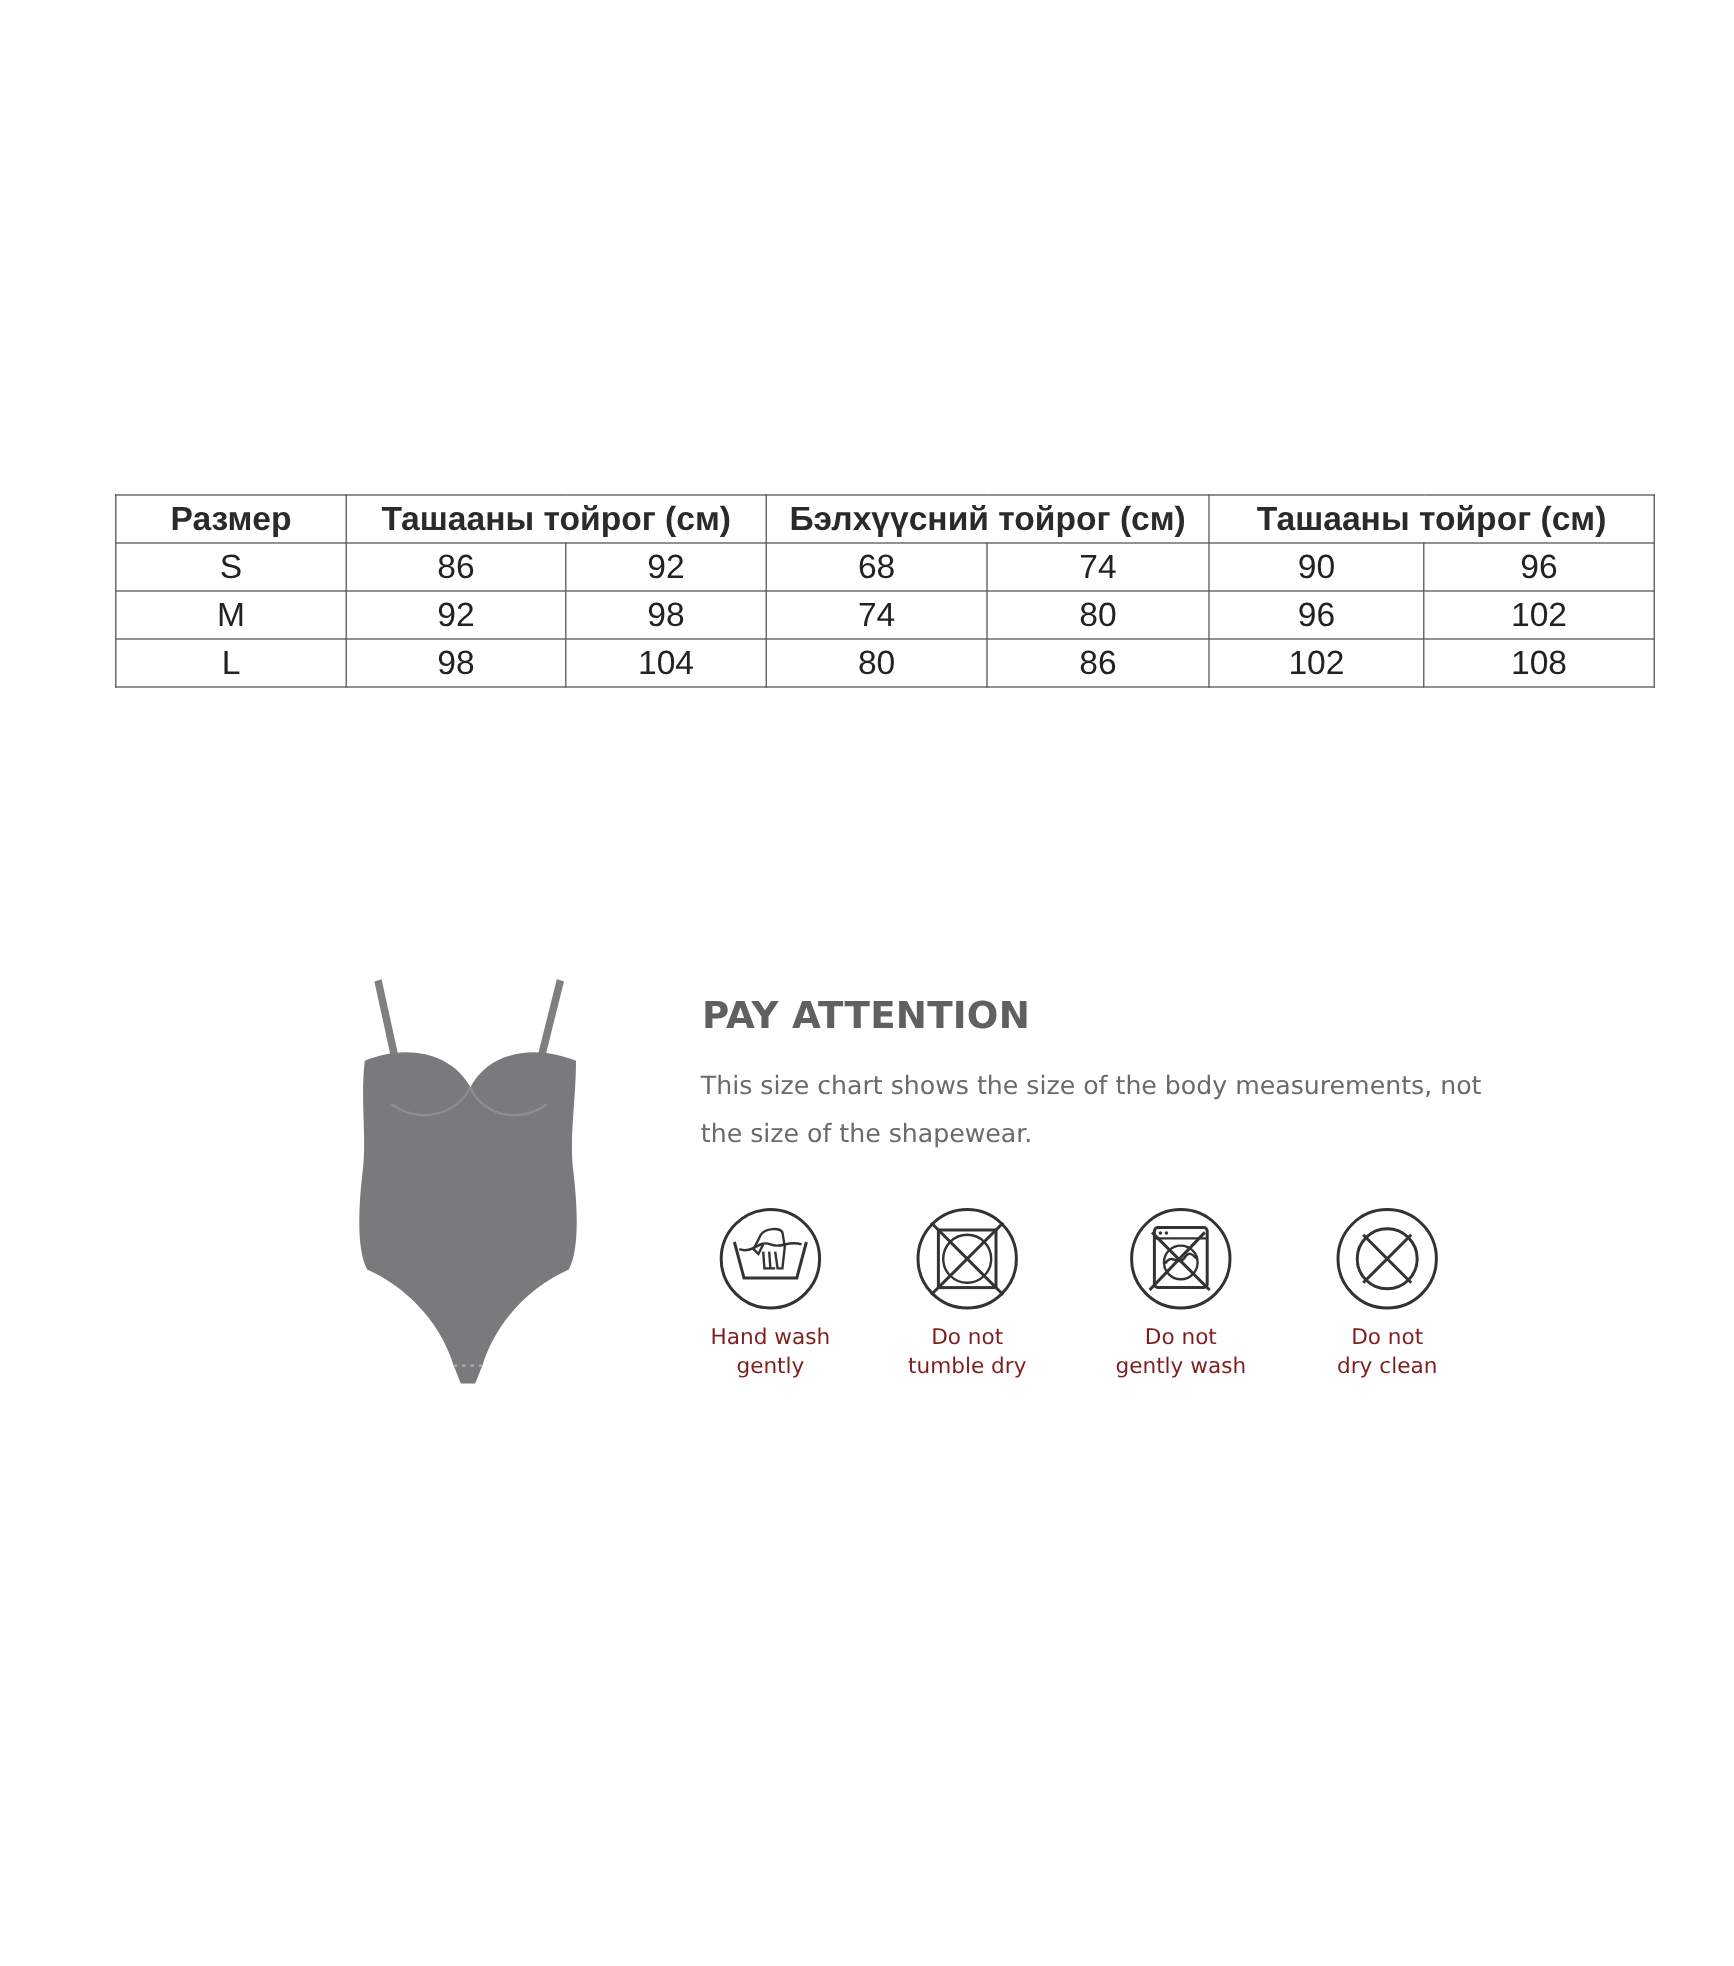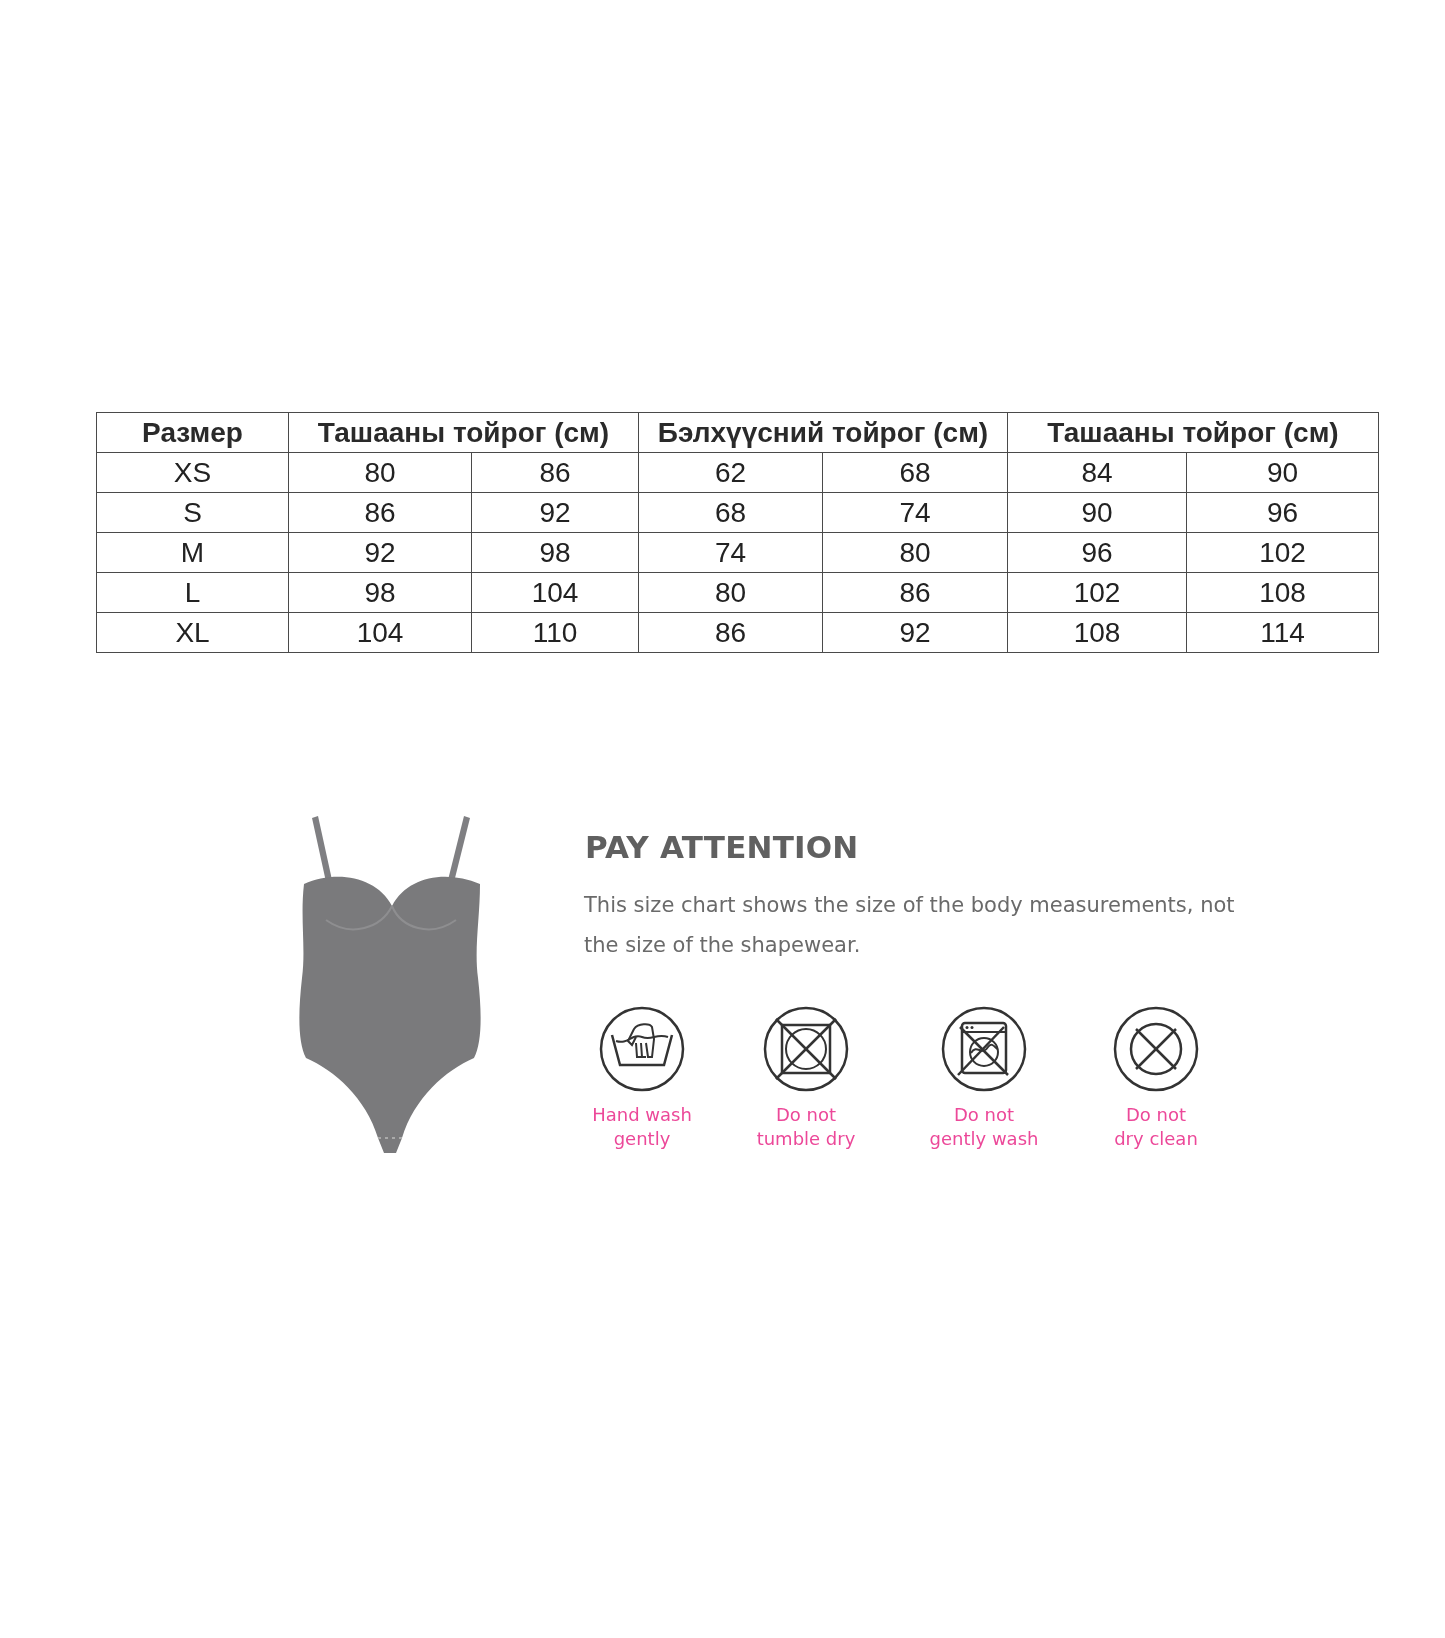--- a/index.html
+++ b/index.html
@@ -6,21 +6,21 @@
   body { width:1445px; height:1638px; position:relative; overflow:hidden; font-family:"Liberation Sans", sans-serif; }
   .size-table { position:absolute; left:96px; top:412px; width:1282px; border-collapse:collapse; table-layout:fixed; color:#222; }
   .size-table td, .size-table th { border:1.5px solid #4a4a4a; text-align:center; height:39px; padding:0; font-size:28px; font-weight:normal; line-height:39px; }
   .size-table th { font-weight:bold; font-size:28px; color:#2a2a2a; }
   .size-table th.size-col { }
   .attention { position:absolute; left:584px; top:828px; color:#5e5e5e; }
   .attention h2 { margin:1px; font-family:"DejaVu Sans", sans-serif; font-weight:bold; font-size:31px; letter-spacing:0.2px; color:#606060; }
   .attention p { margin:20px 0 16px 0; font-family:"DejaVu Sans", sans-serif; font-size:21px; line-height:40px; color:#6a6a6a; width:680px; }
   .care { position:absolute; top:1005px; width:140px; text-align:center; }
   .care svg { display:block; margin:0 auto; }
-  .care .lbl { margin-top:10px; font-family:"DejaVu Sans", sans-serif; font-size:18px; line-height:24px; color:#ec4899; }
+  .care .lbl { margin-top:10px; font-family:"DejaVu Sans", sans-serif; font-size:18px; line-height:24px; color:#7f1d1d; }
   .garment { position:absolute; left:296px; top:808px; }
 </style>
 </head>
 <body>
 
 <table class="size-table">
   <colgroup>
     <col style="width:192px">
       <col style="width:183px">
       <col style="width:167px">
@@ -31,29 +31,20 @@
   </colgroup>
   <thead>
     <tr>
       <th class="size-col">Размер</th>
       <th colspan="2">Ташааны тойрог (см)</th>
       <th colspan="2">Бэлхүүсний тойрог (см)</th>
       <th colspan="2">Ташааны тойрог (см)</th>
     </tr>
   </thead>
   <tbody id="size-rows">
-      <tr>
-        <td>XS</td>
-        <td>80</td>
-        <td>86</td>
-        <td>62</td>
-        <td>68</td>
-        <td>84</td>
-        <td>90</td>
-      </tr>
       <tr>
         <td>S</td>
         <td>86</td>
         <td>92</td>
         <td>68</td>
         <td>74</td>
         <td>90</td>
         <td>96</td>
       </tr>
       <tr>
@@ -66,29 +57,20 @@
         <td>102</td>
       </tr>
       <tr>
         <td>L</td>
         <td>98</td>
         <td>104</td>
         <td>80</td>
         <td>86</td>
         <td>102</td>
         <td>108</td>
-      </tr>
-      <tr>
-        <td>XL</td>
-        <td>104</td>
-        <td>110</td>
-        <td>86</td>
-        <td>92</td>
-        <td>108</td>
-        <td>114</td>
       </tr>
     </tbody>
 </table>
 
 <div class="garment">
   <svg width="190" height="350" viewBox="0 0 190 350">
     <path d="M16 10 L22 8 L36 72 L30 74 Z" fill="#7f7f82"></path>
     <path d="M174 10 L168 8 L152 72 L158 74 Z" fill="#7f7f82"></path>
     <path d="M8 76 C40 62 80 68 96 98 C112 68 150 62 184 76 C184 110 178 140 182 170 C186 205 186 235 178 250 C150 262 118 290 106 330 L100 345 L88 345 L82 330 C70 290 38 262 10 250 C2 235 2 205 6 170 C10 140 4 110 8 76 Z" fill="#7a7a7c"></path>
     <path d="M30 112 C55 130 85 120 96 98" fill="none" stroke="#8e8e90" stroke-width="2"></path>

